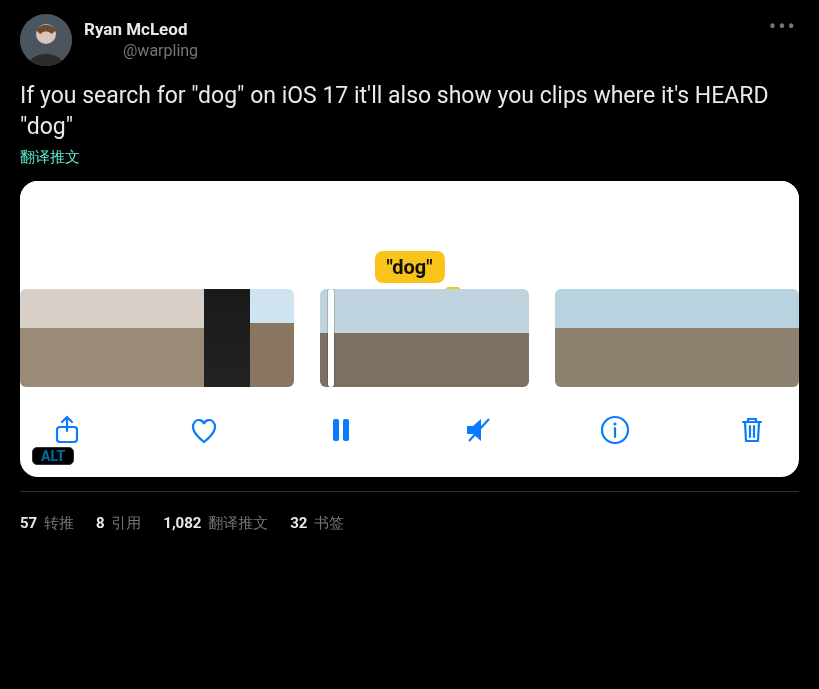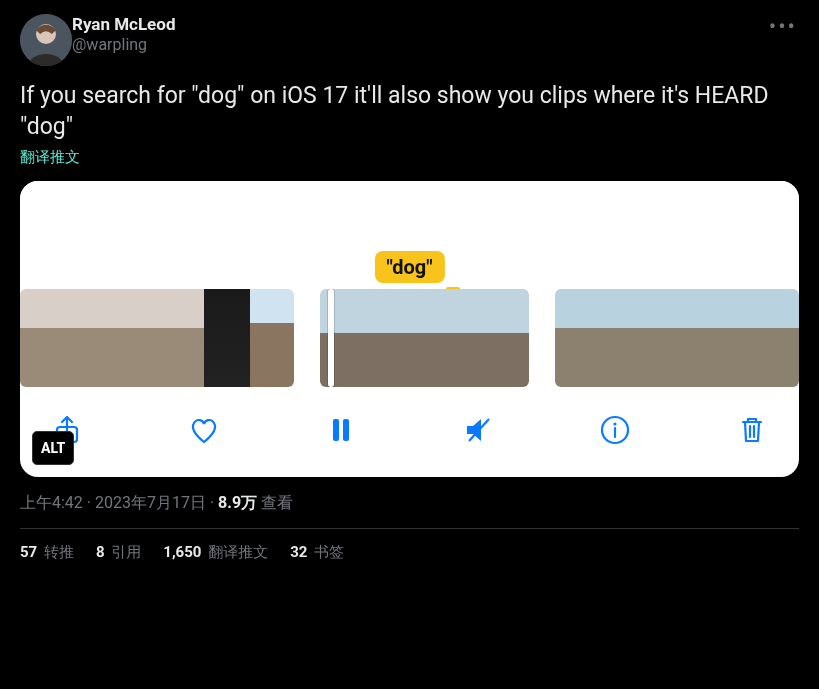--- a/index.html
+++ b/index.html
@@ -1,23 +1,23 @@
 <!DOCTYPE html>
 <html><head>
 <meta charset="utf-8">
 <style>
   * { box-sizing: border-box; margin: 0; padding: 0; }
   html, body { width: 819px; height: 689px; background: #000; font-family: -apple-system, BlinkMacSystemFont, "Segoe UI", Roboto, Helvetica, Arial, sans-serif; color: #e7e9ea; overflow: hidden; }
   .tweet { padding: 14px 20px 0 20px; position: relative; }
-  .header { display: flex; align-items: flex-start; }
+  .header { display: flex; align-items: center; gap: 12px; }
   .avatar { width: 52px; height: 52px; border-radius: 50%; flex: 0 0 auto; overflow: hidden; background: #333; }
   .avatar svg { width: 100%; height: 100%; display: block; }
   .names { display: flex; flex-direction: column; line-height: 1.25; }
   .display-name { font-weight: 700; font-size: 17px; color: #e7e9ea; }
-  .handle { font-size: 16px; color: #71767b; }
+  .handle { font-size: 16px; color: #71767b; margin-left: 39px; }
   .more { position: absolute; top: 14px; right: 22px; color: #71767b; font-size: 22px; letter-spacing: 2px; cursor: pointer; }
   .body-text { margin-top: 14px; font-size: 23px; line-height: 1.35; color: #e7e9ea; }
   .translate { margin-top: 6px; font-size: 15px; color: #5eead4; cursor: pointer; display: inline-block; }
   .media-card { margin-top: 14px; border-radius: 18px; overflow: hidden; background: #fff; position: relative; }
   .media-top { height: 108px; background: #fff; position: relative; }
   .dog-badge { position: absolute; left: 50%; transform: translateX(-50%); bottom: 6px; background: #f8c41c; color: #111; font-weight: 700; font-size: 20px; padding: 4px 12px; border-radius: 8px; }
   .tick-mark { position: absolute; left: 50%; transform: translateX(36px); bottom: -4px; width: 14px; height: 6px; background: #f8c41c; border-radius: 2px; }
   .filmstrip { display: flex; align-items: stretch; height: 98px; background: #fff; padding: 0; gap: 0; }
   .clip-group { display: flex; height: 100%; border-radius: 6px; overflow: hidden; }
   .clip-gap { width: 26px; flex: 0 0 auto; }
@@ -26,27 +26,27 @@
   .frame.f2 { background: linear-gradient(#1a1a1a, #222); }
   .frame.f3 { background: linear-gradient(#cfe3f0 35%, #8a7560 35%); }
   .frame.f4 { background: linear-gradient(#bfd4df 45%, #7d7062 45%); }
   .frame.f5 { background: linear-gradient(#b9d2df 40%, #8b816e 40%); }
   .scrubber { position: absolute; top: 0; bottom: 0; width: 6px; background: #fff; border-radius: 3px; box-shadow: 0 0 0 1px rgba(0,0,0,.15); left: 8px; }
   .group-mid { position: relative; }
   .toolbar { display: flex; justify-content: space-between; align-items: center; padding: 22px 26px 26px 26px; }
   .t-btn { width: 42px; height: 42px; display: flex; align-items: center; justify-content: center; cursor: pointer; }
   .t-btn svg { width: 34px; height: 34px; stroke: #0a7aff; fill: none; stroke-width: 2.2; }
   .t-btn.pause svg rect { fill: #0a7aff; stroke: none; }
-  .alt-badge { position: absolute; left: 12px; bottom: 12px; background: #000; color: #ffffff; font-weight: 800; font-size: 14px; padding: 8px 8px; border-radius: 5px; border: 1px solid #333; }
+  .alt-badge { position: absolute; left: 12px; bottom: 12px; background: #000; color: #0369a1; font-weight: 800; font-size: 14px; padding: 0 8px; border-radius: 5px; border: 1px solid #333; }
   .meta { margin-top: 16px; font-size: 16px; color: #71767b; }
   .meta .strong { font-weight: 700; color: #e7e9ea; }
   .divider { margin-top: 14px; height: 1px; background: #2f3336; }
   .stats { display: flex; gap: 22px; margin-top: 14px; font-size: 15px; color: #71767b; }
   .stats .num { font-weight: 700; color: #e7e9ea; margin-right: 3px; }
-  .stats span { cursor: pointer; }
+  .stats span { cursor: pointer; margin-top: 8px; }
 </style>
 </head>
 <body>
 
 <div class="tweet">
   <div class="more">•••</div>
   <div class="header">
     <div class="avatar">
       <svg viewBox="0 0 52 52">
         <rect width="52" height="52" fill="#4a5560"></rect>
@@ -128,25 +128,22 @@
       </div>
       <div class="t-btn">
         <svg viewBox="0 0 34 34">
             <path d="M8 9 L26 9 M13 9 L13 6 L21 6 L21 9 M10 9 L11 28 L23 28 L24 9 M15 13 L15 24 M19 13 L19 24" stroke-linecap="round" stroke-linejoin="round"></path>
           </svg>
       </div>
     </div>
     <div class="alt-badge">ALT</div>
   </div>
 
-  <div class="meta">
-    <span>上午4:42</span><span> · </span><span>2023年7月17日</span><span> · </span><span class="strong">8.9万</span><span> 查看</span>
-  </div>
 
   <div class="divider"></div>
 
   <div class="stats">
     <span><span class="num">57</span><span> 转推</span></span>
     <span><span class="num">8</span><span> 引用</span></span>
-    <span><span class="num">1,650</span><span> 翻译推文</span></span>
+    <span><span class="num">1,082</span><span> 翻译推文</span></span>
     <span><span class="num">32</span><span> 书签</span></span>
   </div>
 </div>
 
 </body></html>

